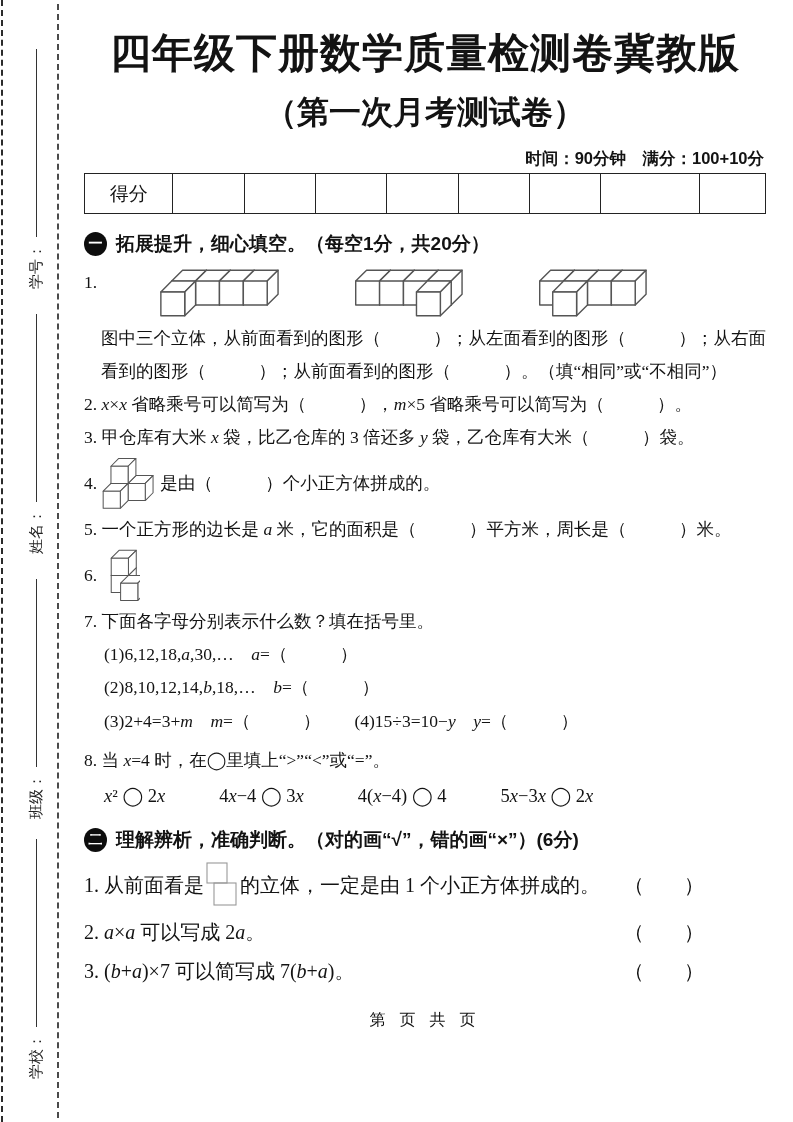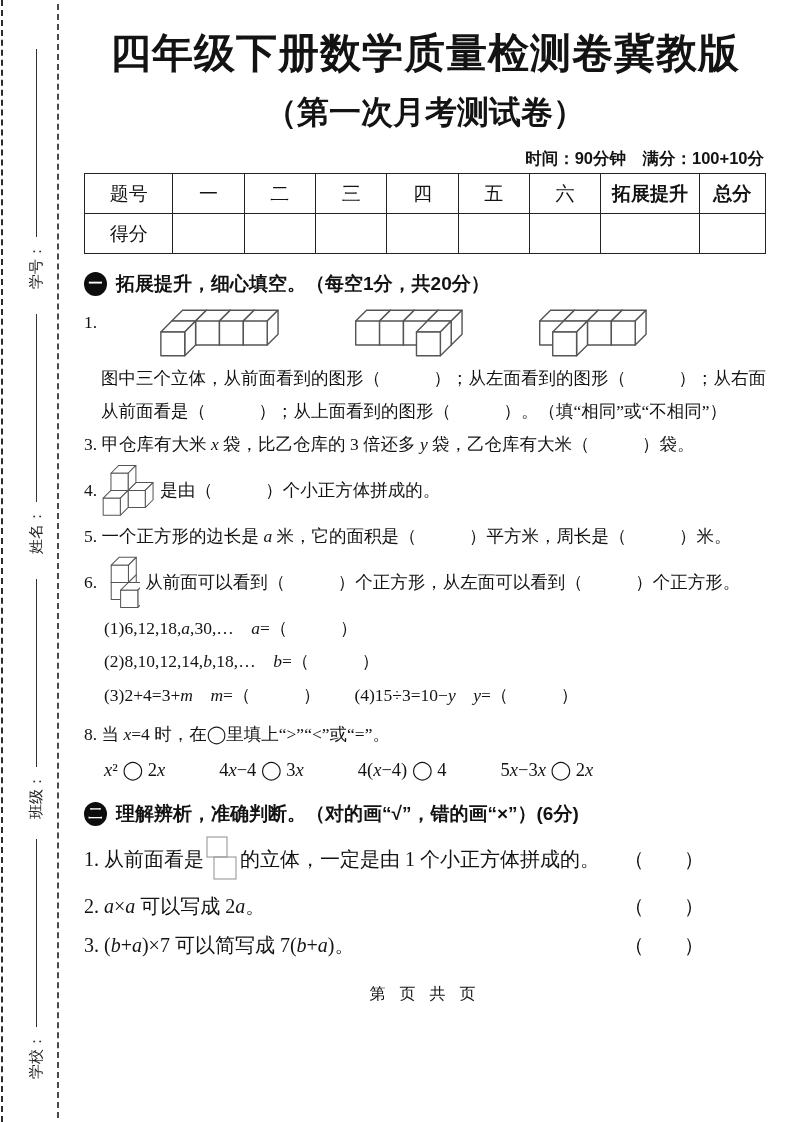--- a/index.html
+++ b/index.html
@@ -74,31 +74,20 @@
         <col style="width:71px">
         <col style="width:71px">
         <col style="width:71px">
       <col style="width:71px">
         <col style="width:71px">
         <col style="width:71px">
         <col style="width:98px">
         <col style="width:66px">
     </colgroup>
     <tbody>
-        <tr>
-      <td>题号</td>
-      <td>一</td>
-      <td>二</td>
-      <td>三</td>
-      <td>四</td>
-      <td>五</td>
-      <td>六</td>
-      <td class="bcell">拓展提升</td>
-      <td class="bcell">总分</td>
-    </tr>
     <tr>
       <td>得分</td>
       <td></td>
       <td></td>
       <td></td>
       <td></td>
       <td></td>
       <td></td>
       <td></td>
       <td></td>
@@ -159,22 +148,23 @@
         <rect x="55.5" y="13" width="22" height="22"></rect>
         <polygon points="77.5,13 87.5,3 109.5,3 99.5,13"></polygon>
         <polygon points="99.5,35 109.5,25 109.5,3 99.5,13"></polygon>
         <rect x="77.5" y="13" width="22" height="22"></rect>
         <polygon points="23.5,23 33.5,13 55.5,13 45.5,23"></polygon>
         <polygon points="45.5,45 55.5,35 55.5,13 45.5,23"></polygon>
         <rect x="23.5" y="23" width="22" height="22"></rect>
       </svg>
   </div>
   <p class="qline indent">图中三个立体，从前面看到的图形（　　　）；从左面看到的图形（　　　）；从右面</p>
-  <p class="qline indent">从前面看是（　　　）；从上面看到的图形（　　　）。（填“相同”或“不相同”）</p>
-
+  <p class="qline indent">看到的图形（　　　）；从前面看到的图形（　　　）。（填“相同”或“不相同”）</p>
+
+  <p class="qline">2. <i>x</i>×<i>x</i> 省略乘号可以简写为（　　　），<i>m</i>×5 省略乘号可以简写为（　　　）。</p>
   <p class="qline">3. 甲仓库有大米 <i>x</i> 袋，比乙仓库的 3 倍还多 <i>y</i> 袋，乙仓库有大米（　　　）袋。</p>
 
   <div class="qrow">
     <span class="qline">4.</span>
     <svg class="cubes" viewBox="0 0 68 69" width="53" height="54">
         <polygon points="11.5,35 21.5,25 43.5,25 33.5,35"></polygon>
         <polygon points="33.5,57 43.5,47 43.5,25 33.5,35"></polygon>
         <rect x="11.5" y="35" width="22" height="22"></rect>
         <polygon points="33.5,35 43.5,25 65.5,25 55.5,35"></polygon>
         <polygon points="55.5,57 65.5,47 65.5,25 55.5,35"></polygon>
@@ -197,23 +187,23 @@
         <polygon points="11.5,35 21.5,25 43.5,25 33.5,35"></polygon>
         <polygon points="33.5,57 43.5,47 43.5,25 33.5,35"></polygon>
         <rect x="11.5" y="35" width="22" height="22"></rect>
         <polygon points="11.5,13 21.5,3 43.5,3 33.5,13"></polygon>
         <polygon points="33.5,35 43.5,25 43.5,3 33.5,13"></polygon>
         <rect x="11.5" y="13" width="22" height="22"></rect>
         <polygon points="23.5,45 33.5,35 55.5,35 45.5,45"></polygon>
         <polygon points="45.5,67 55.5,57 55.5,35 45.5,45"></polygon>
         <rect x="23.5" y="45" width="22" height="22"></rect>
       </svg>
-    <span class="qline">从前面可以看到（　　　）个正方形，从左面可以看到（　　　）个正方形。</span>
-  </div>
-
+  </div>
+
+  <p class="qline">7. 下面各字母分别表示什么数？填在括号里。</p>
   <p class="qline indent" style="padding-left:20px">(1)6,12,18,<i>a</i>,30,…　<i>a</i>=（　　　）</p>
   <p class="qline indent" style="padding-left:20px">(2)8,10,12,14,<i>b</i>,18,…　<i>b</i>=（　　　）</p>
   <div class="q7sub">
     <span class="qline">(3)2+4=3+<i>m</i>　<i>m</i>=（　　　）</span>
     <span class="qline">(4)15÷3=10−<i>y</i>　<i>y</i>=（　　　）</span>
   </div>
 
   <p class="qline" style="margin-top:6px">8. 当 <i>x</i>=4 时，在◯里填上“&gt;”“&lt;”或“=”。</p>
   <div class="q8row">
     <span><i>x</i>² ◯ 2<i>x</i></span>

